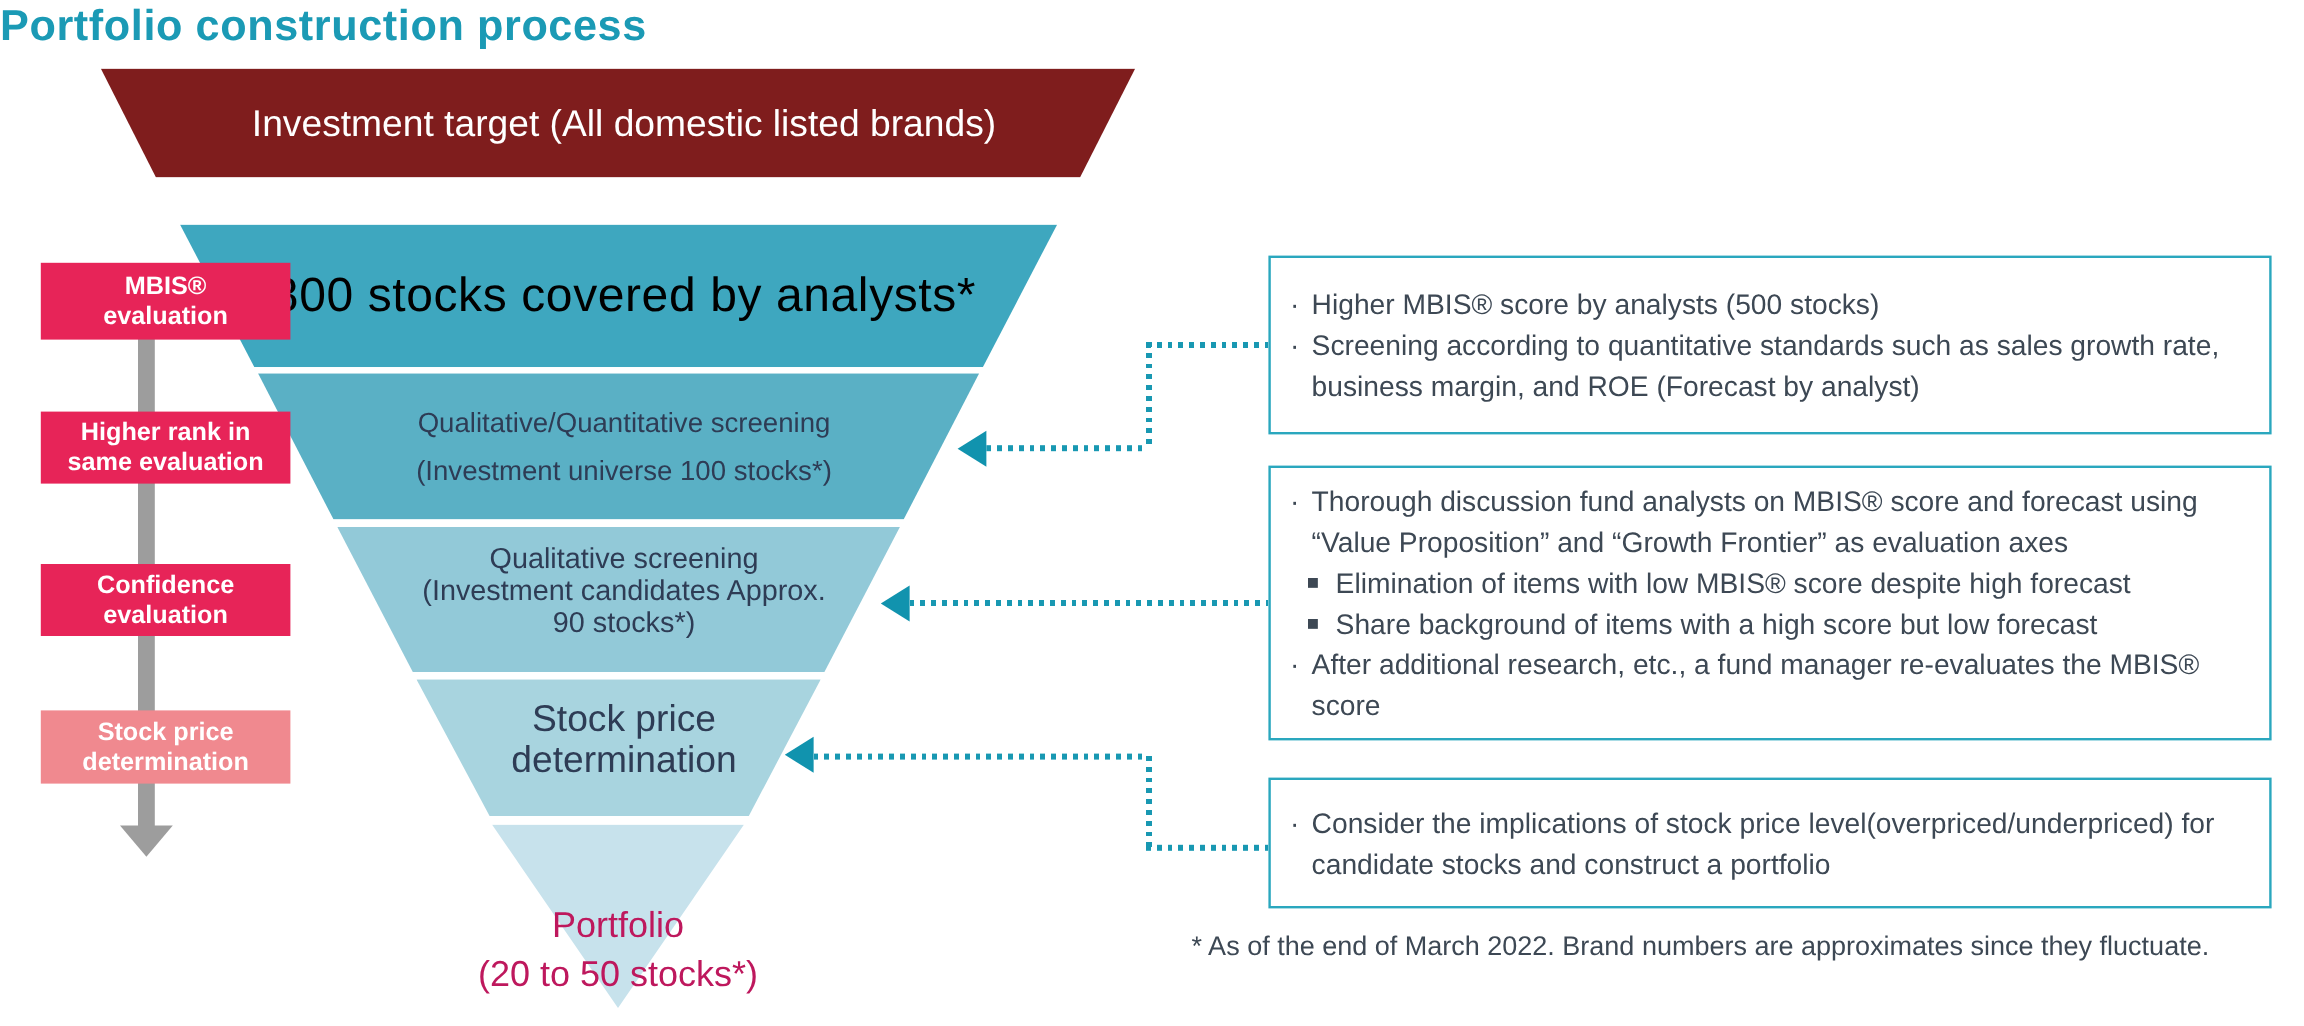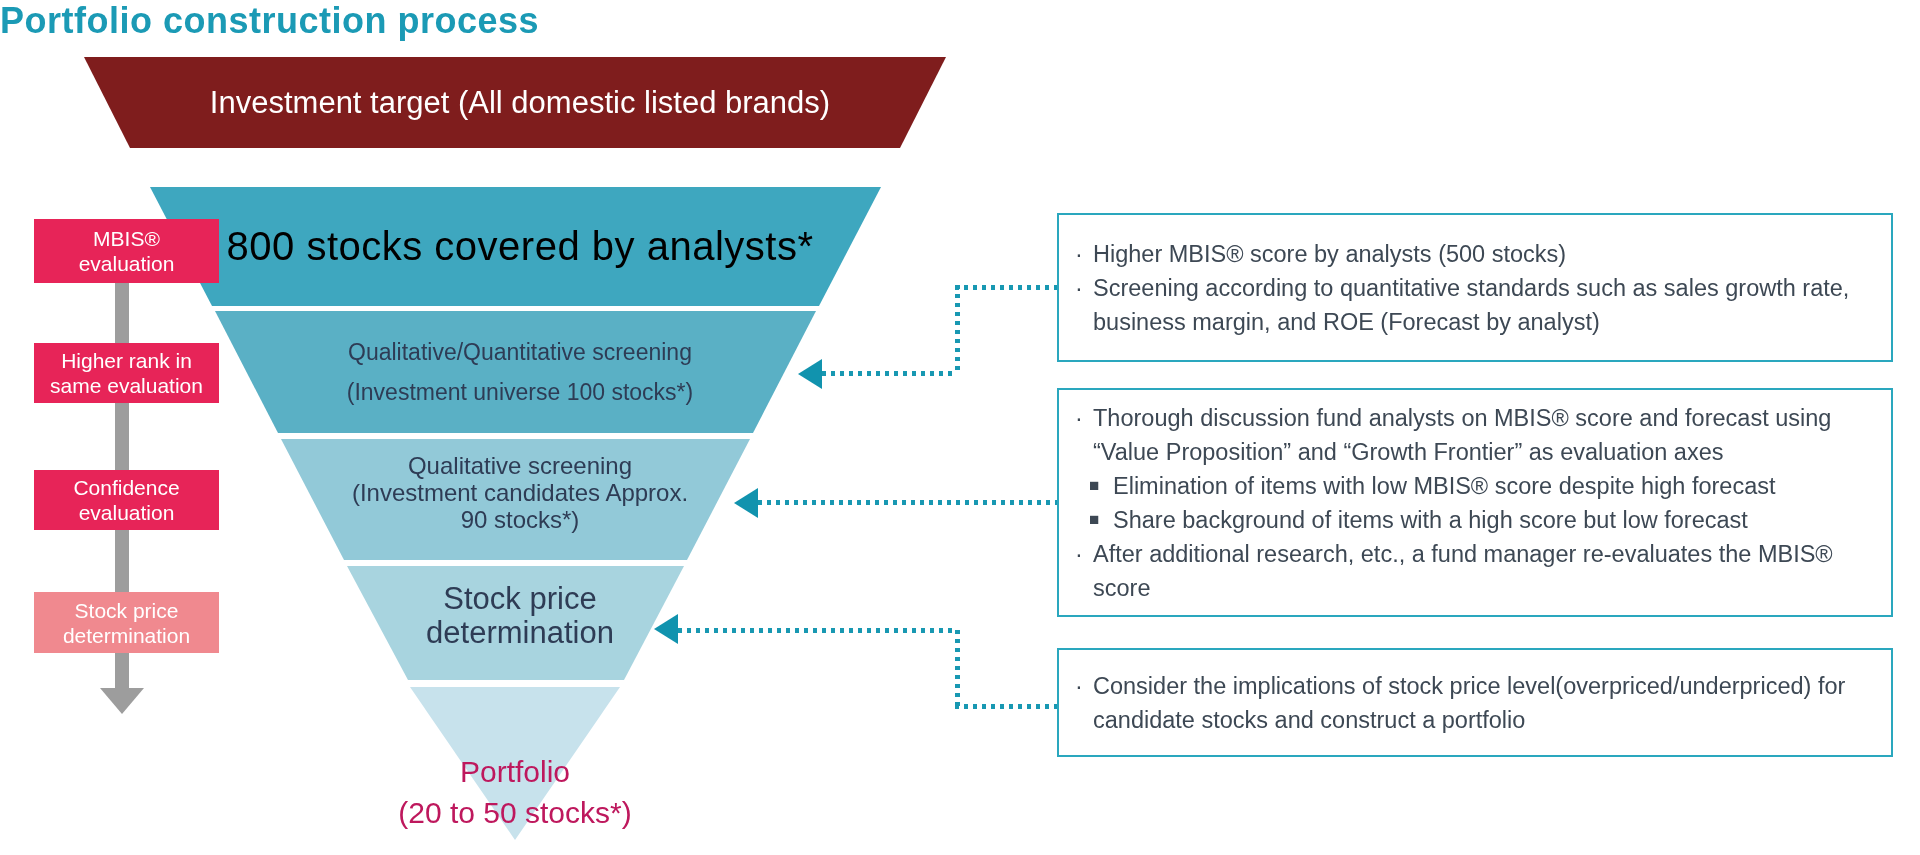--- a/index.html
+++ b/index.html
@@ -31,21 +31,21 @@
   .lvl1 .txt{font-size:40px;color:#000000;letter-spacing:.5px;text-align:center;}
   .darktxt{color:#2E3C55;}
   .lvl2 .txt{font-size:23px;line-height:40px;}
   .lvl3 .txt{font-size:24px;line-height:27px;padding-bottom:14px;}
   .lvl4 .txt{font-size:31px;line-height:34px;padding-bottom:14px;}
   .lvl5txt{left:315px;top:751px;width:400px;text-align:center;
            font-size:30px;line-height:41px;color:#be185d;}
   .fill{width:100%;height:100%;}
 
   
-  .step{left:34px;width:185px;color:#fff;font-weight:normal;font-size:21px;line-height:25px;z-index:3;}
+  .step{left:34px;width:208px;color:#fff;font-weight:bold;font-size:21px;line-height:25px;z-index:3;}
   .pinkdark{background:#E72458;}
   .pinklight{background:#F0898F;}
   .s1{top:219px;height:64px;}
   .s2{top:343px;height:60px;}
   .s3{top:470px;height:60px;}
   .s4{top:592px;height:61px;}
   .s5{top:713px;height:65px;font-size:22px;}
 
   
   .gbar{left:115px;top:280px;width:14px;height:410px;background:#9D9D9D;z-index:1;}
@@ -180,14 +180,15 @@
     </div>
   </div>
 
   <div class="abs co co3">
     <div class="co-line">
       <span class="mk">·</span>
       <span class="co-text">Consider the implications of stock price level(overpriced/underpriced) for candidate stocks and construct a portfolio</span>
     </div>
   </div>
 
+  <div class="abs footnote">* As of the end of March 2022. Brand numbers are approximates since they fluctuate.</div>
 
 </div>
 
 </body></html>

